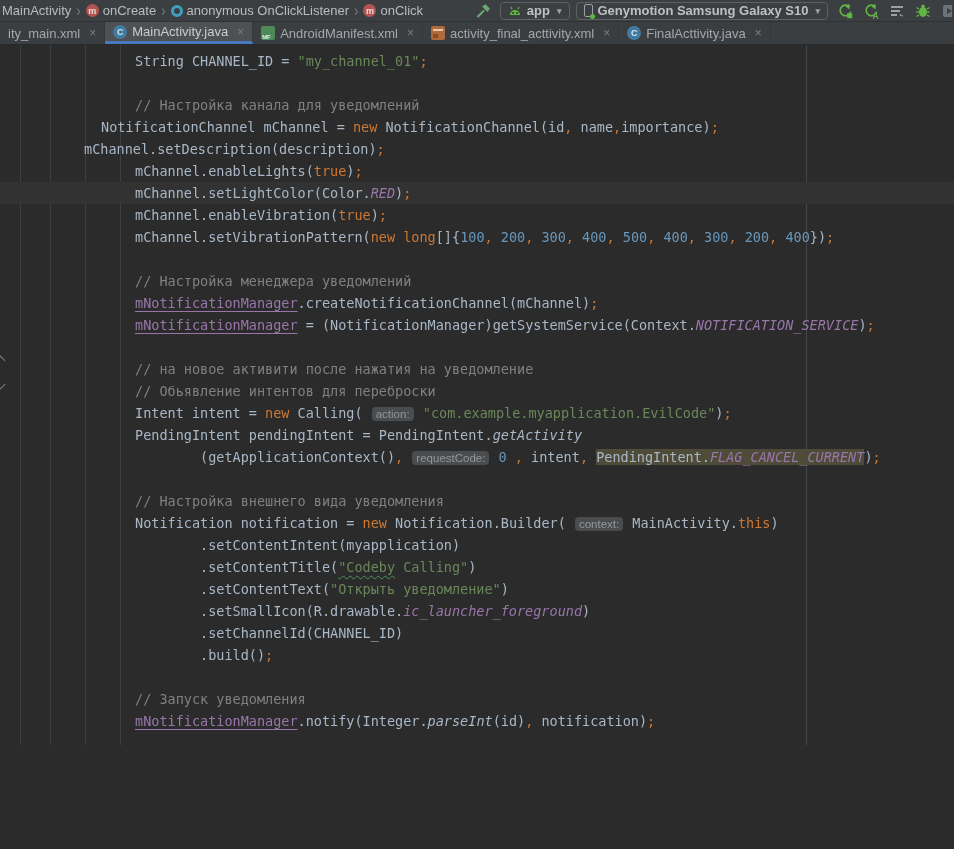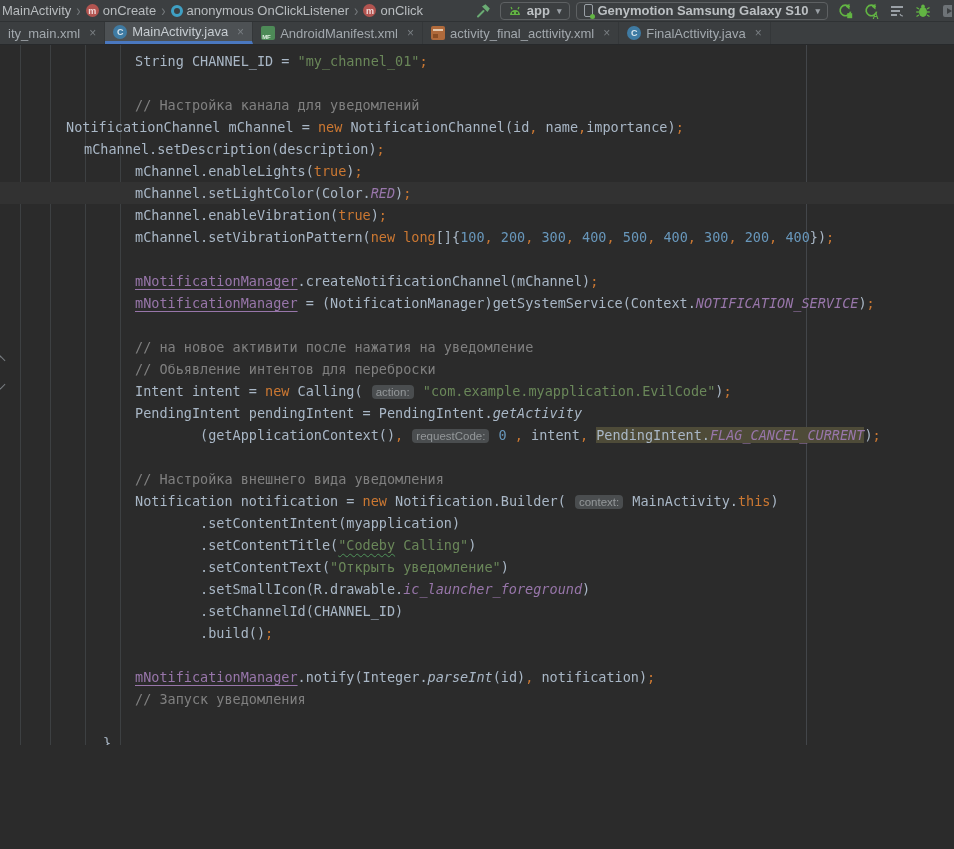--- a/index.html
+++ b/index.html
@@ -199,47 +199,48 @@
     <div class="fold-mark fold-up" style="top:312px"></div>
     <div class="fold-mark fold-down" style="top:336px"></div>
     <div class="fold-mark fold-up" style="top:712px"></div>
     <div class="fold-mark fold-up" style="top:737px"></div>
     <div class="fold-mark fold-up" style="top:772px"></div>
 
     <div class="lines" id="lines">
         <div class="line" style="padding-left: 135px;"><span class="tk-d">String CHANNEL_ID = </span><span class="tk-s">"my_channel_01"</span><span class="tk-k">;</span></div>
         <div class="line" style="padding-left: 135px;"></div>
         <div class="line" style="padding-left: 135px;"><span class="tk-c">// Настройка канала для уведомлений</span></div>
-        <div class="line" style="padding-left: 66px;"><span class="tk-d">NotificationChannel mChannel = </span><span class="tk-k">new</span><span class="tk-d"> NotificationChannel(id</span><span class="tk-k">,</span><span class="tk-d"> name</span><span class="tk-k">,</span><span class="tk-d">importance)</span><span class="tk-k">;</span></div>
+        <div class="line" style="padding-left: 101px;"><span class="tk-d">NotificationChannel mChannel = </span><span class="tk-k">new</span><span class="tk-d"> NotificationChannel(id</span><span class="tk-k">,</span><span class="tk-d"> name</span><span class="tk-k">,</span><span class="tk-d">importance)</span><span class="tk-k">;</span></div>
         <div class="line" style="padding-left: 84px;"><span class="tk-d">mChannel.setDescription(description)</span><span class="tk-k">;</span></div>
         <div class="line" style="padding-left: 135px;"><span class="tk-d">mChannel.enableLights(</span><span class="tk-k">true</span><span class="tk-d">)</span><span class="tk-k">;</span></div>
         <div class="line cur" style="padding-left: 135px;"><span class="tk-d">mChannel.setLightColor(Color.</span><span class="tk-cn">RED</span><span class="tk-d">)</span><span class="tk-k">;</span></div>
         <div class="line" style="padding-left: 135px;"><span class="tk-d">mChannel.enableVibration(</span><span class="tk-k">true</span><span class="tk-d">)</span><span class="tk-k">;</span></div>
         <div class="line" style="padding-left: 135px;"><span class="tk-d">mChannel.setVibrationPattern(</span><span class="tk-k">new long</span><span class="tk-d">[]{</span><span class="tk-n">100</span><span class="tk-k">, </span><span class="tk-n">200</span><span class="tk-k">, </span><span class="tk-n">300</span><span class="tk-k">, </span><span class="tk-n">400</span><span class="tk-k">, </span><span class="tk-n">500</span><span class="tk-k">, </span><span class="tk-n">400</span><span class="tk-k">, </span><span class="tk-n">300</span><span class="tk-k">, </span><span class="tk-n">200</span><span class="tk-k">, </span><span class="tk-n">400</span><span class="tk-d">})</span><span class="tk-k">;</span></div>
         <div class="line" style="padding-left: 135px;"></div>
+        <div class="line" style="padding-left: 135px;"><span class="tk-c">// Настройка менеджера уведомлений</span></div>
         <div class="line" style="padding-left: 135px;"><span class="tk-f">mNotificationManager</span><span class="tk-d">.createNotificationChannel(mChannel)</span><span class="tk-k">;</span></div>
         <div class="line" style="padding-left: 135px;"><span class="tk-f">mNotificationManager</span><span class="tk-d"> = (NotificationManager)getSystemService(Context.</span><span class="tk-cn">NOTIFICATION_SERVICE</span><span class="tk-d">)</span><span class="tk-k">;</span></div>
         <div class="line" style="padding-left: 135px;"></div>
         <div class="line" style="padding-left: 135px;"><span class="tk-c">// на новое активити после нажатия на уведомление</span></div>
         <div class="line" style="padding-left: 135px;"><span class="tk-c">// Обьявление интентов для переброски</span></div>
         <div class="line" style="padding-left: 135px;"><span class="tk-d">Intent intent = </span><span class="tk-k">new</span><span class="tk-d"> Calling( </span><span class="tk-hint">action:</span><span class="tk-d"> </span><span class="tk-s">"com.example.myapplication.EvilCode"</span><span class="tk-d">)</span><span class="tk-k">;</span></div>
         <div class="line" style="padding-left: 135px;"><span class="tk-d">PendingIntent pendingIntent = PendingIntent.</span><span class="tk-sm">getActivity</span></div>
         <div class="line" style="padding-left: 200px;"><span class="tk-d">(getApplicationContext()</span><span class="tk-k">,</span><span class="tk-d"> </span><span class="tk-hint">requestCode:</span><span class="tk-d"> </span><span class="tk-n">0</span><span class="tk-d"> </span><span class="tk-k">,</span><span class="tk-d"> intent</span><span class="tk-k">,</span><span class="tk-d"> </span><span class="tk-d tk-hl">PendingIntent.</span><span class="tk-cn tk-hl">FLAG_CANCEL_CURRENT</span><span class="tk-d">)</span><span class="tk-k">;</span></div>
         <div class="line" style="padding-left: 135px;"></div>
         <div class="line" style="padding-left: 135px;"><span class="tk-c">// Настройка внешнего вида уведомления</span></div>
         <div class="line" style="padding-left: 135px;"><span class="tk-d">Notification notification = </span><span class="tk-k">new</span><span class="tk-d"> Notification.Builder( </span><span class="tk-hint">context:</span><span class="tk-d"> MainActivity.</span><span class="tk-k">this</span><span class="tk-d">)</span></div>
         <div class="line" style="padding-left: 200px;"><span class="tk-d">.setContentIntent(myapplication)</span></div>
         <div class="line" style="padding-left: 200px;"><span class="tk-d">.setContentTitle(</span><span class="tk-s tk-err">"Codeby</span><span class="tk-s"> Calling"</span><span class="tk-d">)</span></div>
         <div class="line" style="padding-left: 200px;"><span class="tk-d">.setContentText(</span><span class="tk-s">"Открыть уведомление"</span><span class="tk-d">)</span></div>
         <div class="line" style="padding-left: 200px;"><span class="tk-d">.setSmallIcon(R.drawable.</span><span class="tk-cn">ic_launcher_foreground</span><span class="tk-d">)</span></div>
         <div class="line" style="padding-left: 200px;"><span class="tk-d">.setChannelId(CHANNEL_ID)</span></div>
         <div class="line" style="padding-left: 200px;"><span class="tk-d">.build()</span><span class="tk-k">;</span></div>
         <div class="line" style="padding-left: 135px;"></div>
+        <div class="line" style="padding-left: 135px;"><span class="tk-c">// Запуск уведомления</span></div>
         <div class="line" style="padding-left: 135px;"><span class="tk-f">mNotificationManager</span><span class="tk-d">.notify(Integer.</span><span class="tk-sm">parseInt</span><span class="tk-d">(id)</span><span class="tk-k">,</span><span class="tk-d"> notification)</span><span class="tk-k">;</span></div>
-        <div class="line" style="padding-left: 135px;"><span class="tk-c">// Запуск уведомления</span></div>
         <div class="line" style="padding-left: 135px;"></div>
         <div class="line" style="padding-left: 103px;"><span class="tk-d">}</span></div>
         <div class="line" style="padding-left: 70px;"><span class="tk-d">})</span><span class="tk-k">;</span></div>
         <div class="line" style="padding-left: 38px;"><span class="tk-d">}</span></div>
         <div class="line" style="padding-left: 5px;"><span class="tk-d">}</span></div>
       </div>
   </div>
 
 </div>
 

